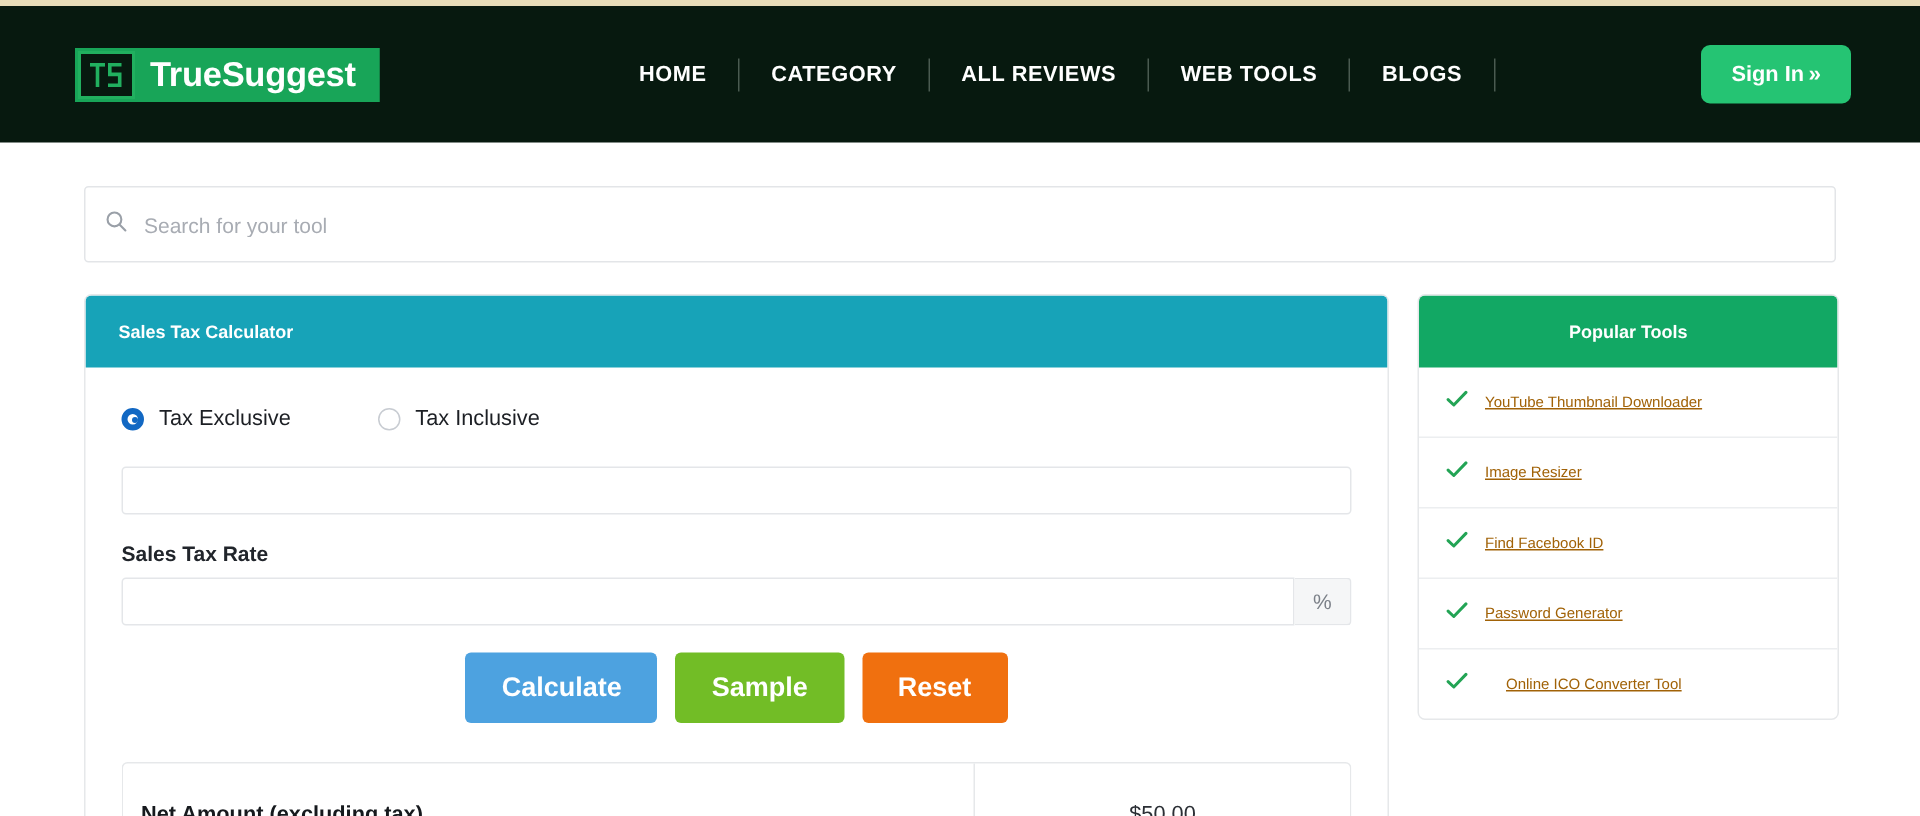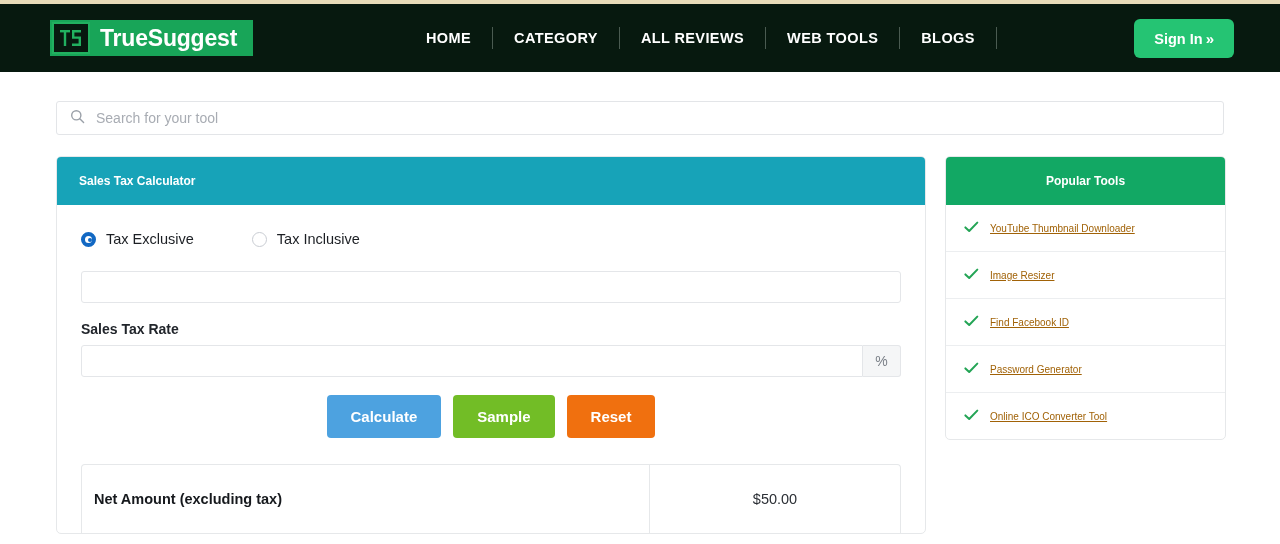--- a/index.html
+++ b/index.html
@@ -10,21 +10,21 @@
     overflow: hidden;
   }
 
   
   .top-strip {
     height: 4px;
     background: #e8dcb9;
     width: 100%;
   }
   .site-header {
-    height: 68px;
+    height: 91px;
     background: #07190f;
     display: flex;
     align-items: center;
     padding: 0 50px;
     position: relative;
   }
 
   
   .logo {
     display: flex;
@@ -91,21 +91,21 @@
 
   
   .page {
     padding: 29px 56px 0 56px;
   }
 
   
   .search-wrap {
     display: flex;
     align-items: center;
-    height: 34px;
+    height: 51px;
     border: 1px solid #e3e5e8;
     border-radius: 3px;
     background: #fff;
     padding: 0 13px;
     margin-bottom: 21px;
   }
   .search-icon { flex: none; margin-right: 11px; display:block; }
   .search-input {
     border: none; outline: none;
     font-family: "Liberation Sans", sans-serif;
@@ -211,21 +211,21 @@
     display: flex;
     justify-content: center;
     gap: 12px;
     margin: 12px 0 26px 0;
   }
   .btn {
     border: none;
     border-radius: 4px;
     color: #fff;
     font-family: "Liberation Sans", sans-serif;
-    font-size: 15px;
+    font-size: 18px;
     font-weight: bold;
     padding: 13px 24px;
     cursor: pointer;
     white-space: nowrap;
   }
   .btn.blue { background: #4da2e0; }
   .btn.green { background: #72bd26; }
   .btn.orange { background: #f0700f; }
 
   
@@ -254,21 +254,21 @@
   }
 
   
   .tool-item {
     display: flex;
     align-items: center;
     padding: 14px 18px;
     border-bottom: 1px solid #eceef0;
     cursor: pointer;
   }
-  .tool-item:last-child { border-bottom: none; }
+  .tool-item:last-child { border-bottom: none; gap: 14px; }
   .check-icon { flex: none; margin-right: 11px; display: block; }
   .tool-name { font-size: 10px; color: #a16207; white-space: nowrap; text-decoration: underline; }
 </style>
 </head>
 <body>
 
 <div class="top-strip"></div>
 
 <div class="site-header">
 

